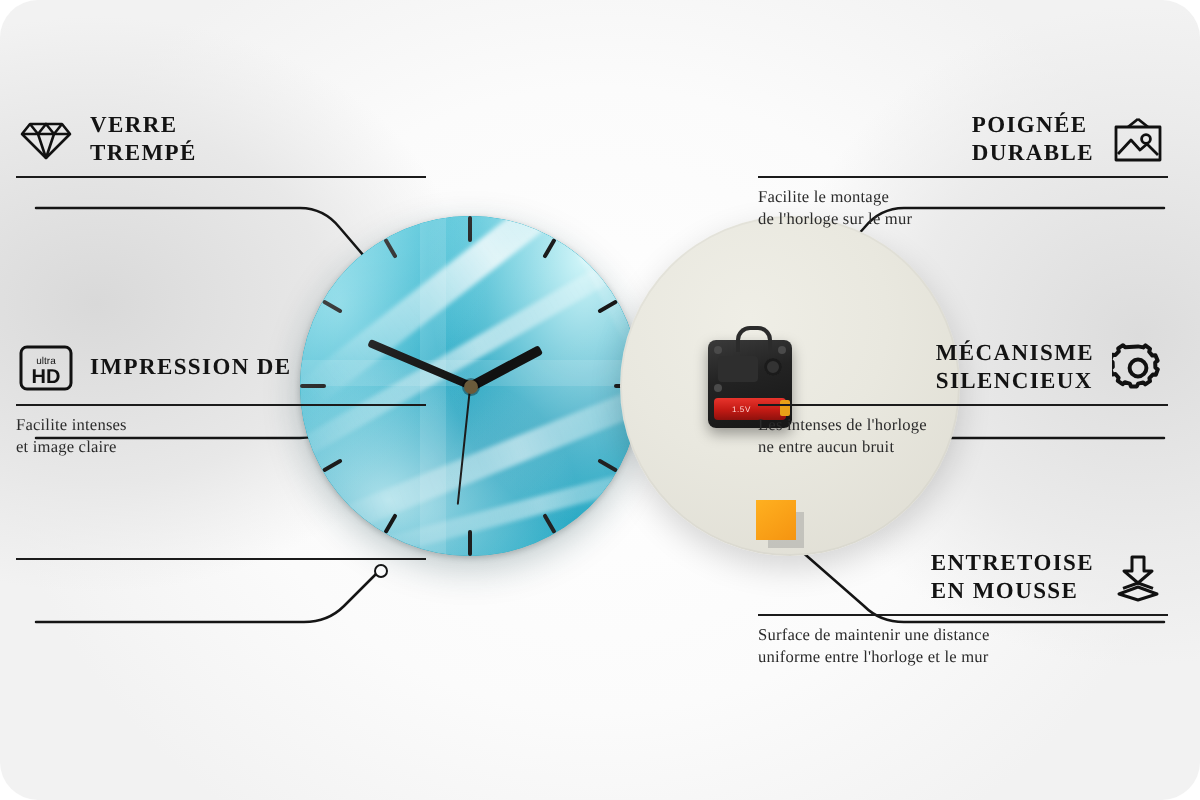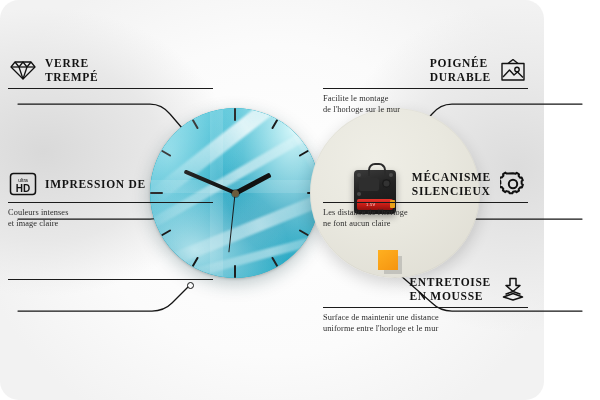--- a/index.html
+++ b/index.html
@@ -2,21 +2,21 @@
 <html><head>
 <meta charset="utf-8">
 <style>
   html,body{margin:0;padding:0;}
   body{
     width:600px;height:400px;overflow:hidden;
     font-family:"Liberation Serif", serif;
     background:#ffffff;
   }
   #stage{
-    position:relative;width:544px;height:400px;
+    position:relative;width:600px;height:400px;
     background:
       radial-gradient(ellipse 260px 200px at 8% 38%, #d9d9d9 0%, #e8e8e8 45%, rgba(255,255,255,0) 72%),
       radial-gradient(ellipse 240px 220px at 95% 42%, #dcdcdc 0%, #ebebeb 48%, rgba(255,255,255,0) 75%),
       radial-gradient(ellipse 300px 260px at 50% 50%, #ffffff 0%, #fbfbfb 60%, #f2f2f2 100%),
       linear-gradient(180deg,#f4f4f4 0%,#ffffff 30%,#ffffff 68%,#f0f0f0 100%);
     border-radius: 19px;
   }
 
   
   #wires{position:absolute;inset:0;width:600px;height:400px;}
@@ -257,21 +257,21 @@
           <text x="14" y="10" font-family="Liberation Sans, sans-serif" font-size="5" fill="#111" text-anchor="middle">ultra</text>
           <text x="14" y="19.5" font-family="Liberation Sans, sans-serif" font-size="10" font-weight="bold" fill="#111" text-anchor="middle">HD</text>
         </svg>
       </span>
       <div class="ftitle">
         <span>IMPRESSION DE</span>
       </div>
     </div>
     <div class="rule"></div>
     <div class="fsub">
-      <span>Couleurs intenses</span>
+      <span>Facilite intenses</span>
       <span class="l2">et image claire</span>
     </div>
   </div>
 
   <div class="feature left" id="f-bords">
     <div class="rule"></div>
   </div>
 
   <div class="feature right" id="f-poignee">
     <div class="fhead">
@@ -307,22 +307,22 @@
         <svg width="26" height="26" viewBox="0 0 26 26">
             <g fill="none" stroke="#111" stroke-width="2" stroke-linejoin="round">
               <path d="M13 2.2 l2.6 .5 1.1 -1.0 2.3 1.7 -.4 1.5 1.6 1.9 1.5 -.2 1.1 2.7 -1.2 1 .1 2.5 1.2 .9 -1.0 2.7 -1.5 -.1 -1.7 1.8 .3 1.5 -2.4 1.6 -1.0 -1.0 -2.5 .6 -.7 1.4 -2.9 0 -.6 -1.4 -2.5 -.7 -1.1 1.0 -2.4 -1.7 .4 -1.5 -1.6 -1.9 -1.5 .2 -1.0 -2.7 1.2 -1 -.1 -2.5 -1.2 -.9 1.1 -2.7 1.5 .1 1.7 -1.8 -.3 -1.5 2.4 -1.6 1.0 1.0z"></path>
               <circle cx="13" cy="13" r="4.2"></circle>
             </g>
           </svg>
       </span>
     </div>
     <div class="rule"></div>
     <div class="fsub">
-      <span>Les distance de l'horloge</span>
-      <span class="l2">ne font aucun claire</span>
+      <span>Les intenses de l'horloge</span>
+      <span class="l2">ne entre aucun bruit</span>
     </div>
   </div>
 
   <div class="feature right" id="f-entret">
     <div class="fhead">
       <div class="ftitle">
         <span>ENTRETOISE</span>
         <span class="l2">EN MOUSSE</span>
       </div>
       <span class="ficon">

